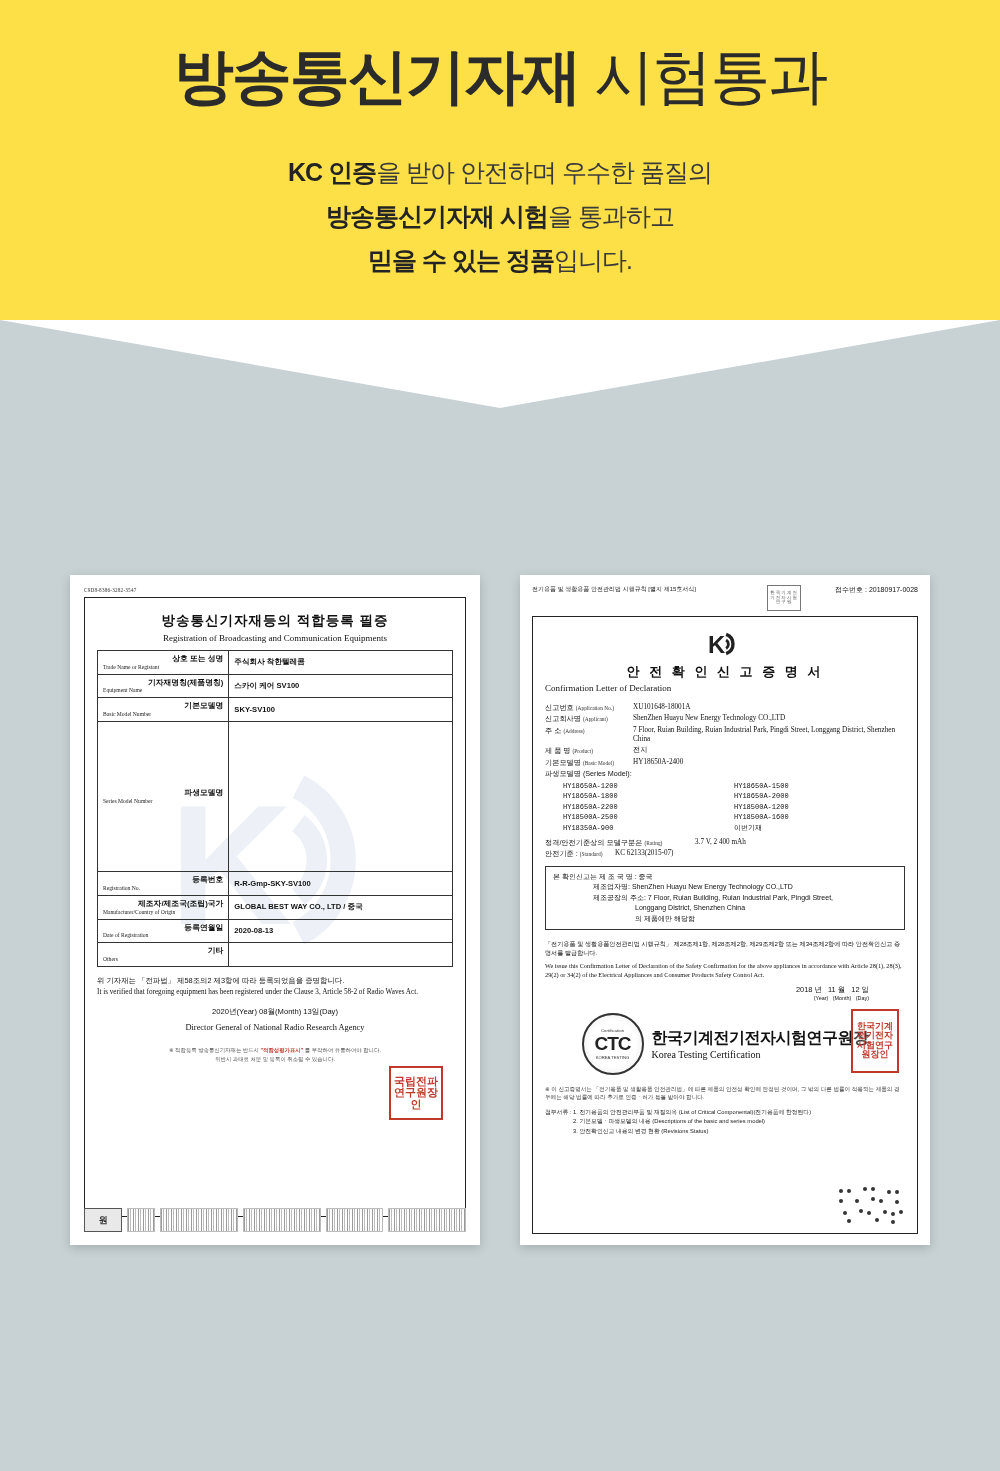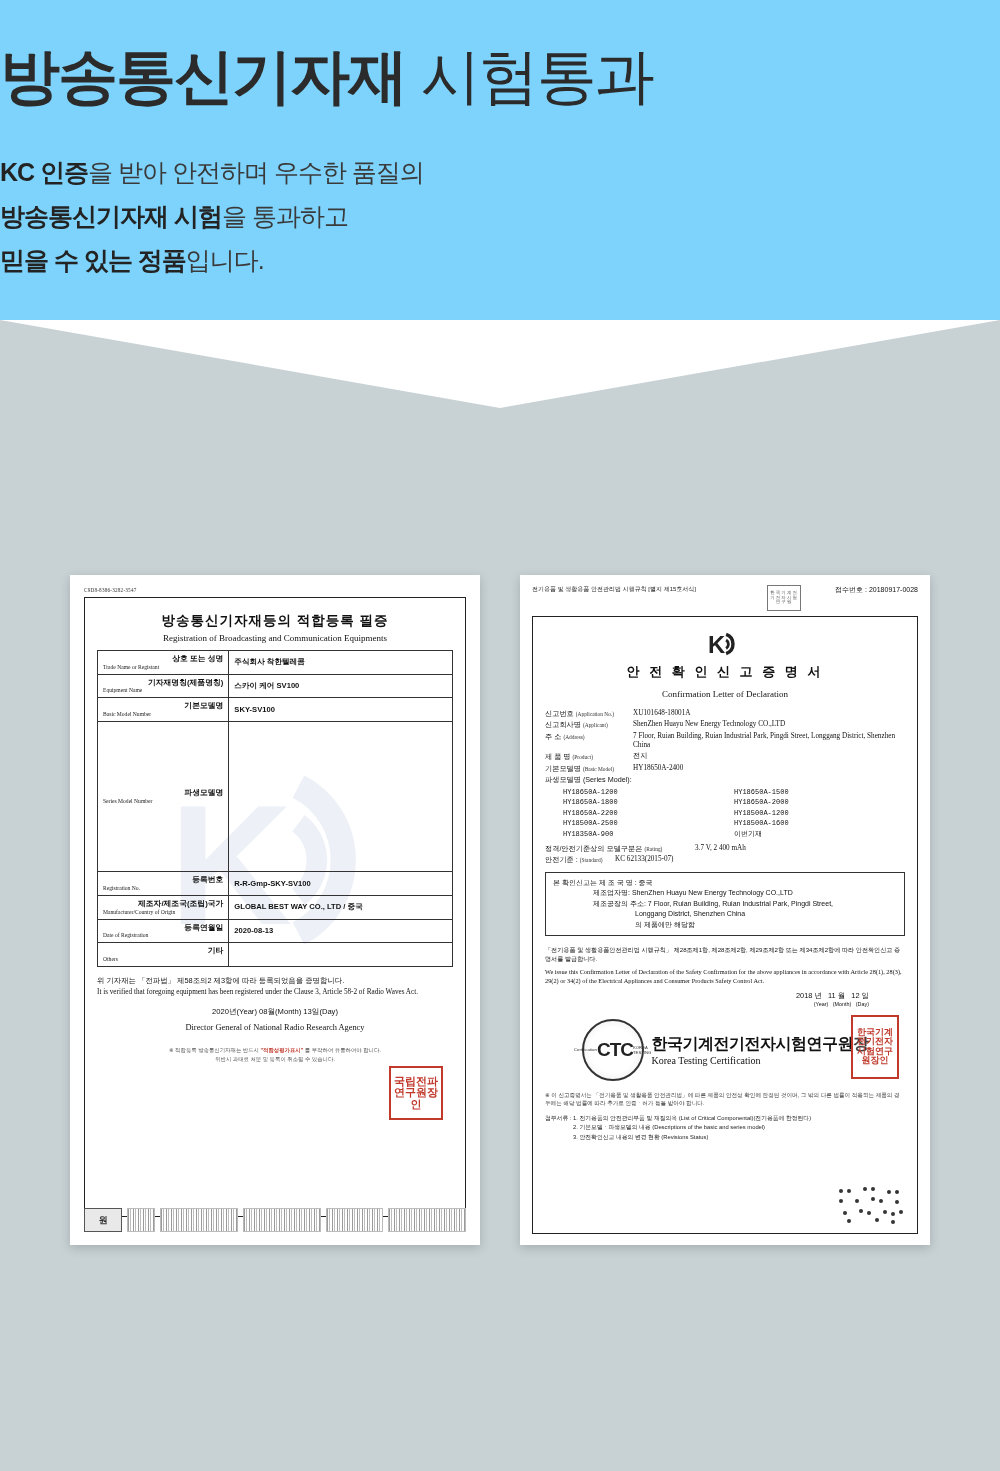--- a/index.html
+++ b/index.html
@@ -13,21 +13,22 @@
     background: #ffffff;
     position: relative;
     overflow: hidden;
   }
 
   
   .hero {
     position: relative;
     width: 1000px;
     height: 320px;
-    background: #7dd3fc;
+    background: #fde047;
+    text-align: center;
   }
   .hero-title {
     padding-top: 42px;
     font-size: 60px;
     font-weight: 700;
     color: #2b2b2b;
     letter-spacing: -2px;
     line-height: 1.15;
   }
   .hero-title .thin { font-weight: 400; }
@@ -248,25 +249,24 @@
     display: block;
   }
   .b-title-ko {
     text-align: center;
     font-size: 13px;
     font-weight: 700;
     letter-spacing: 3px;
     color: #111;
   }
   .b-title-en {
-    text-align: center;
     font-size: 9px;
     font-family: "Liberation Serif", serif;
     color: #111;
-    margin-top: 8px;
+    margin-top: 2px;
     margin-bottom: 10px;
   }
   .frow {
     display: flex;
     font-size: 7.2px;
     color: #111;
     margin-bottom: 2px;
     line-height: 1.3;
   }
   .frow .f-lbl { width: 88px; flex: 0 0 88px; }
@@ -319,21 +319,21 @@
     align-items: center;
     justify-content: center;
     gap: 8px;
     position: relative;
   }
   .ktc-seal {
     width: 62px; height: 62px;
     border-radius: 50%;
     border: 2px solid #333;
     display: flex; align-items: center; justify-content: center;
-    flex-direction: row;
+    flex-direction: column;
     font-size: 5px;
     color: #333;
     background: radial-gradient(circle, #ffffff 55%, #e6e6e6 100%);
     position: relative;
   }
   .ktc-seal .big { font-size: 19px; font-weight: 700; letter-spacing: -1px; color: #222; }
   .ktc-name-ko { font-size: 16px; font-weight: 700; color: #111; letter-spacing: -0.5px; }
   .ktc-name-en { font-size: 10px; color: #111; font-family: "Liberation Serif", serif; }
   .red-stamp-b {
     position: absolute;

